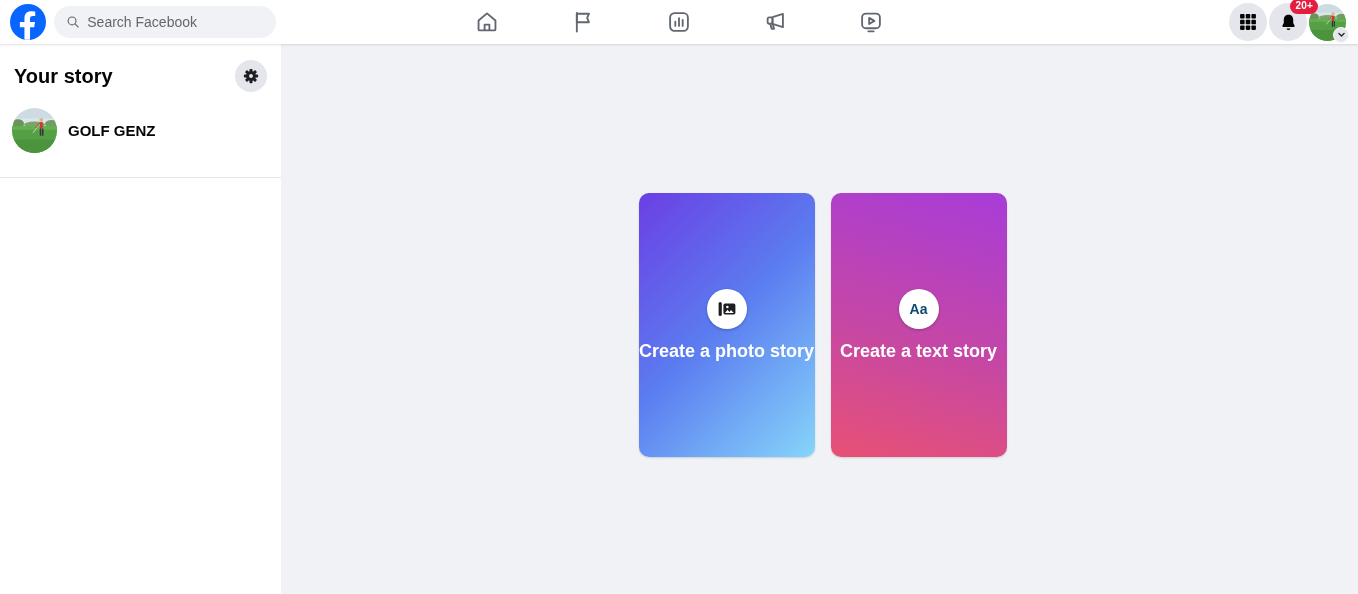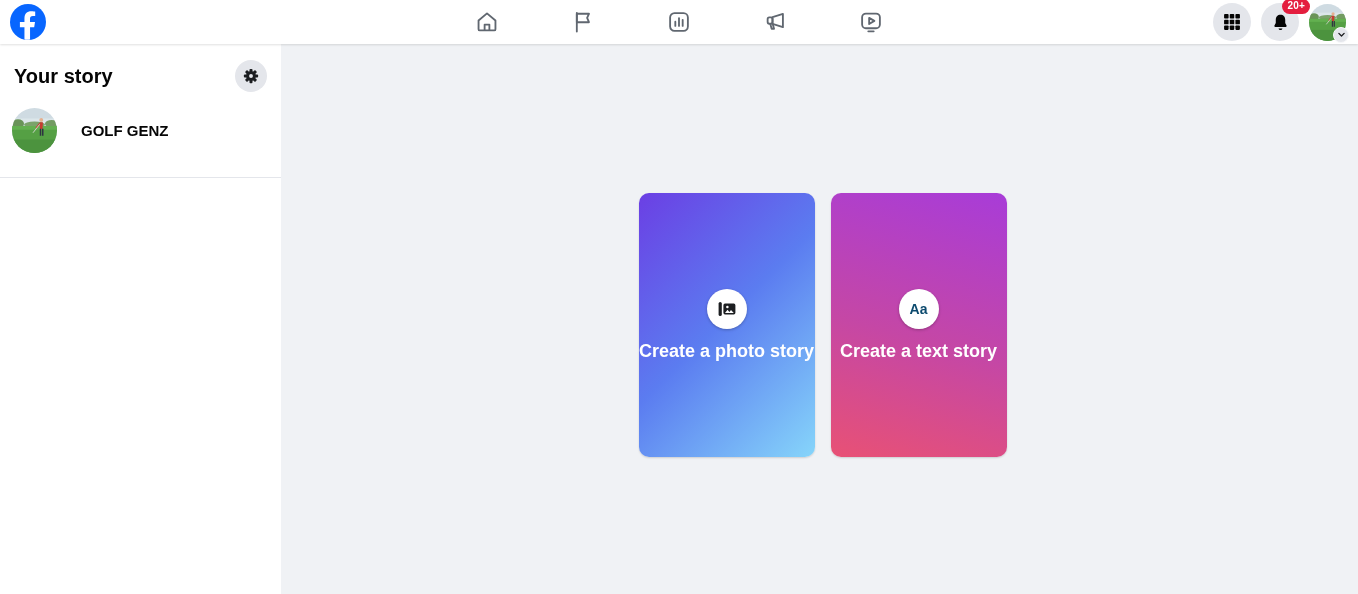--- a/index.html
+++ b/index.html
@@ -34,21 +34,21 @@
 
   .nav-center {
     position: absolute; left: 50%; top: 0; transform: translateX(-50%);
     height: 44px; display: flex; align-items: center;
   }
   .nav-tab {
     width: 96px; height: 44px; display: flex; align-items: center; justify-content: center;
     cursor: pointer;
   }
 
-  .nav-right { margin-left: auto; display: flex; align-items: center; gap: 10px; padding-right: 12px; }
+  .nav-right { margin-left: auto; display: flex; align-items: center; gap: 2px; padding-right: 12px; }
   .circle-btn {
     width: 38px; height: 38px; border-radius: 50%; background: #e4e6eb;
     display: flex; align-items: center; justify-content: center; cursor: pointer; flex: none;
   }
   .bell-wrap { position: relative; }
   .notif-badge {
     position: absolute; top: -4px; right: -11px;
     background: #e41e3f; color: #fff; font-size: 10px; font-weight: bold;
     line-height: 1; padding: 2px 5px 3px; border-radius: 10px; z-index: 30;
     letter-spacing: .2px;
@@ -71,21 +71,21 @@
   .sidebar-header {
     display: flex; align-items: center; justify-content: space-between;
     padding: 16px 14px 10px 14px;
   }
   .sidebar-title { font-size: 20px; font-weight: bold; color: #050505; }
   .gear-btn {
     width: 32px; height: 32px; border-radius: 50%; background: #e4e6eb;
     display: flex; align-items: center; justify-content: center; cursor: pointer;
   }
   .story-row {
-    display: flex; align-items: center; gap: 24px;
+    display: flex; align-items: center; gap: 11px;
     padding: 6px 12px 24px 12px; cursor: pointer;
     border-bottom: 1px solid #e4e6eb;
   }
   .story-avatar { width: 45px; height: 45px; border-radius: 50%; overflow: hidden; flex: none; }
   .story-avatar svg { display: block; width: 100%; height: 100%; }
   .story-name { font-size: 15px; font-weight: 600; color: #050505; }
 
   
   .main {
     position: absolute; left: 287px; top: 44px; right: 0; bottom: 0;
@@ -109,20 +109,27 @@
 </style>
 </head>
 <body>
 
 <header class="navbar">
   <div class="nav-left">
     <svg class="fb-logo" viewBox="0 0 36 36">
       <circle cx="18" cy="18" r="18" fill="#0866ff"></circle>
       <path fill="#fff" d="M24.2 23.3l.8-5.2h-5v-3.4c0-1.4.7-2.8 2.95-2.8h2.25V7.5s-2.05-.35-4-.35c-4.1 0-6.75 2.5-6.75 7v3.95H9.9v5.2h4.55V35.6c.9.15 1.85.22 2.8.22.95 0 1.9-.07 2.8-.22V23.3h4.15z"></path>
     </svg>
+    <div class="search-pill">
+      <svg width="16" height="16" viewBox="0 0 20 20" fill="none" stroke="#65676b" stroke-width="1.6">
+        <circle cx="8.5" cy="8.5" r="5.5"></circle>
+        <path d="M12.7 12.7 17 17" stroke-linecap="round"></path>
+      </svg>
+      <input type="text" placeholder="Search Facebook" style="">
+    </div>
   </div>
 
   <nav class="nav-center">
     <div class="nav-tab">
       <svg width="26" height="26" viewBox="0 0 24 24" fill="none" stroke="#606770" stroke-width="1.7" stroke-linejoin="round">
         <path d="M4.2 10.6 12 4l7.8 6.6v8a1.2 1.2 0 0 1-1.2 1.2H5.4a1.2 1.2 0 0 1-1.2-1.2Z"></path>
         <path d="M9.8 19.8v-5.4h4.4v5.4"></path>
       </svg>
     </div>
     <div class="nav-tab">

